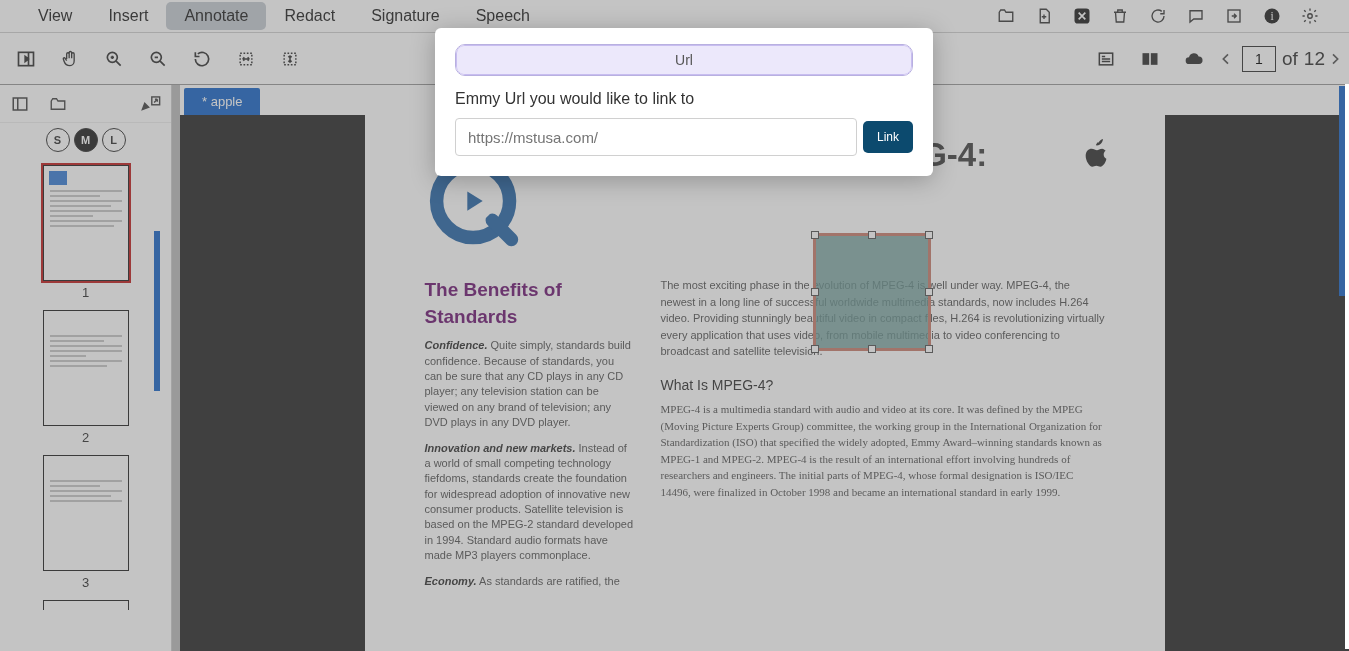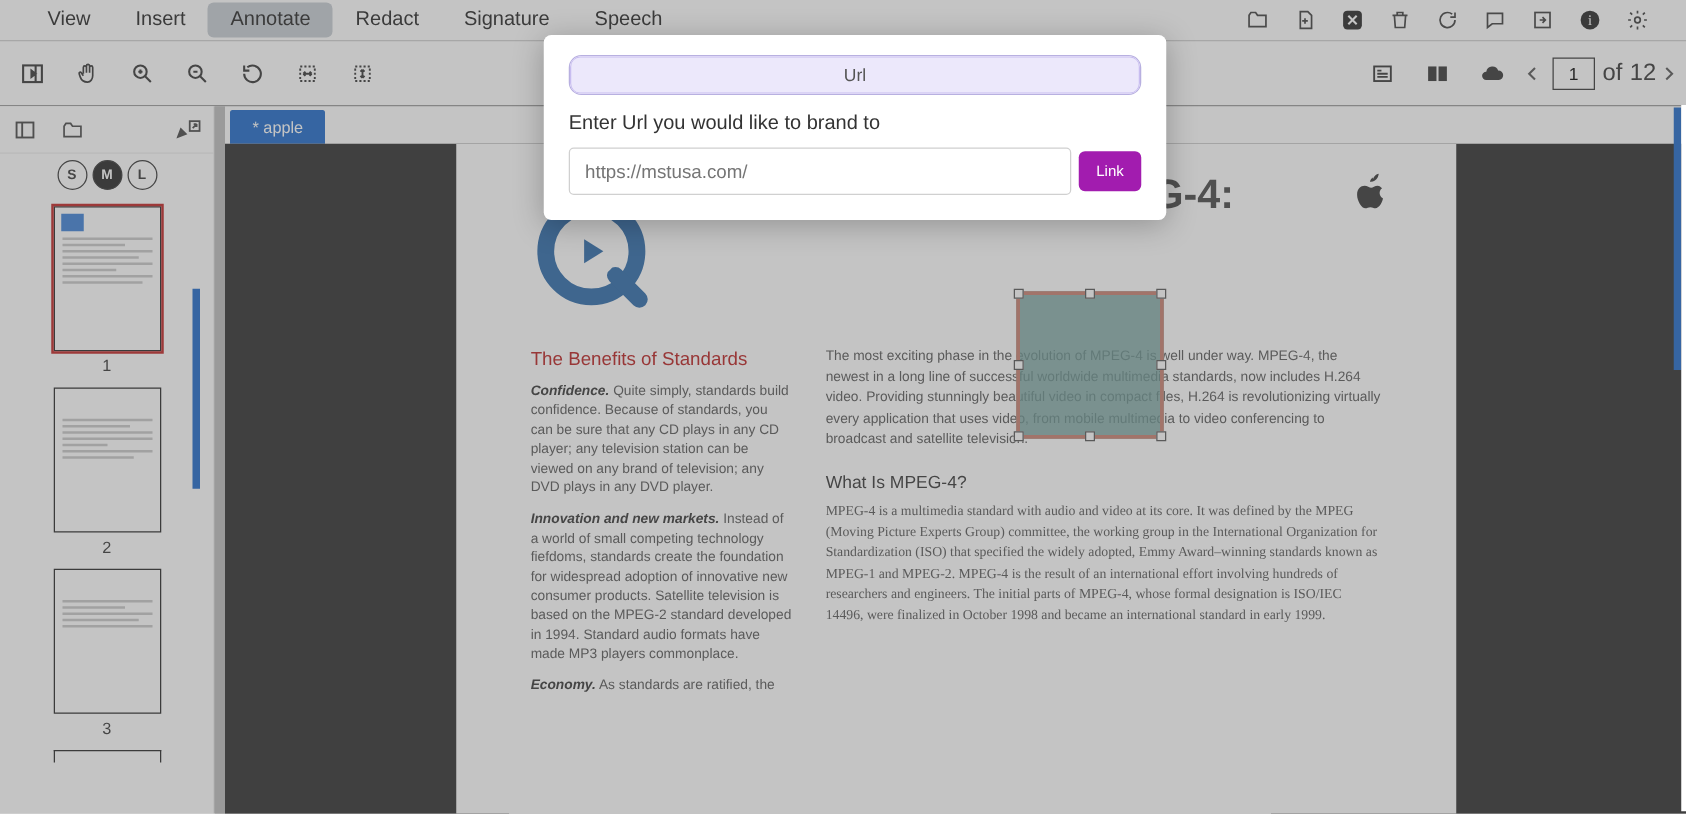--- a/index.html
+++ b/index.html
@@ -45,36 +45,36 @@
     .title h2 { font-size: 33px; font-weight: 400; color: #555; line-height: 1.2; }
     .apple { position: absolute; top: 20px; right: 56px; }
     .annot { position: absolute; top: 118px; left: 448px; width: 118px; height: 118px; background: rgba(103,150,146,0.78); border: 3px solid #c97f6e; }
     .handle { position: absolute; width: 8px; height: 8px; background: #fff; border: 1px solid #555; }
     .h-tl { top: -5px; left: -5px; } .h-tm { top: -5px; left: 50%; margin-left: -4px; } .h-tr { top: -5px; right: -5px; }
     .h-ml { top: 50%; left: -5px; margin-top: -4px; } .h-mr { top: 50%; right: -5px; margin-top: -4px; }
     .h-bl { bottom: -5px; left: -5px; } .h-bm { bottom: -5px; left: 50%; margin-left: -4px; } .h-br { bottom: -5px; right: -5px; }
     .body2col { display: flex; gap: 26px; padding: 24px 60px 0 60px; font-size: 11px; color: #555; line-height: 1.4; }
     .lcol { width: 210px; }
     .rcol { flex: 1; }
-    .lcol h3 { font-size: 15px; color: #b91c1c; margin-bottom: 8px; font-weight: 400; }
+    .lcol h3 { font-size: 19px; color: #701a75; margin-bottom: 8px; font-weight: 700; }
     .lcol .para { margin-bottom: 10px; }
     .lcol .para b { color: #333; font-style: italic; }
     .rcol .intro { margin-bottom: 16px; line-height: 1.5; }
     .rcol h3 { font-size: 14px; color: #333; margin-bottom: 6px; font-weight: 400; }
     .rcol .para { line-height: 1.5; font-family: Liberation Serif, serif; }
     .edgebar { position: absolute; right: 4px; top: 86px; width: 6px; height: 210px; background: #1b67c8; z-index: 2; }
     .edgebar2 { position: absolute; left: 154px; top: 146px; width: 6px; height: 160px; background: #1b67c8; z-index: 2; }
     .dialog { position: absolute; top: 28px; left: 435px; width: 498px; background: #fff; border-radius: 6px; box-shadow: 0 4px 24px rgba(0,0,0,0.25); z-index: 100; padding: 16px 20px 20px 20px; }
     .seg { display: flex; border: 1.5px solid #b8b0e0; border-radius: 10px; overflow: hidden; margin-bottom: 14px; }
     .seg .sopt { flex: 1; text-align: center; padding: 7px 0; font-size: 14px; color: #555; cursor: pointer; }
     .seg .sopt.active { background: #ece8fb; border-radius: 8px; box-shadow: inset 0 0 0 1px #c8bdf0; }
     .dlabel { font-size: 16px; color: #333; margin-bottom: 10px; }
     .drow { display: flex; gap: 6px; align-items: center; }
     .drow input { flex: 1; height: 38px; border: 1px solid #d0d0d0; border-radius: 4px; padding: 0 12px; font-size: 15px; color: #888; }
-    .btn-link { background: #a21caf; color: #fff; border: none; border-radius: 5px; padding: 9px 14px; font-size: 12px; cursor: pointer; }
+    .btn-link { background: #0c4a6e; color: #fff; border: none; border-radius: 5px; padding: 9px 14px; font-size: 12px; cursor: pointer; }
     .rightedge { position: absolute; right: 0; top: 84px; width: 4px; height: 565px; background: #fff; z-index: 60; }
   </style>
 </head>
 <body>
 
 <div class="dim-overlay"></div>
 <div class="rightedge"></div>
 <div class="edgebar"></div>
 
 <div class="menubar">
@@ -337,18 +337,18 @@
         </div>
       </div>
     </div>
   </div>
 </div>
 
 <div class="dialog">
   <div class="seg">
     <div class="sopt active">Url</div>
   </div>
-  <div class="dlabel">Enter Url you would like to brand to</div>
+  <div class="dlabel">Emmy Url you would like to link to</div>
   <div class="drow">
     <input type="text" placeholder="https://mstusa.com/" style="">
     <button class="btn-link">Link</button>
   </div>
 </div>
 
 </body></html>

